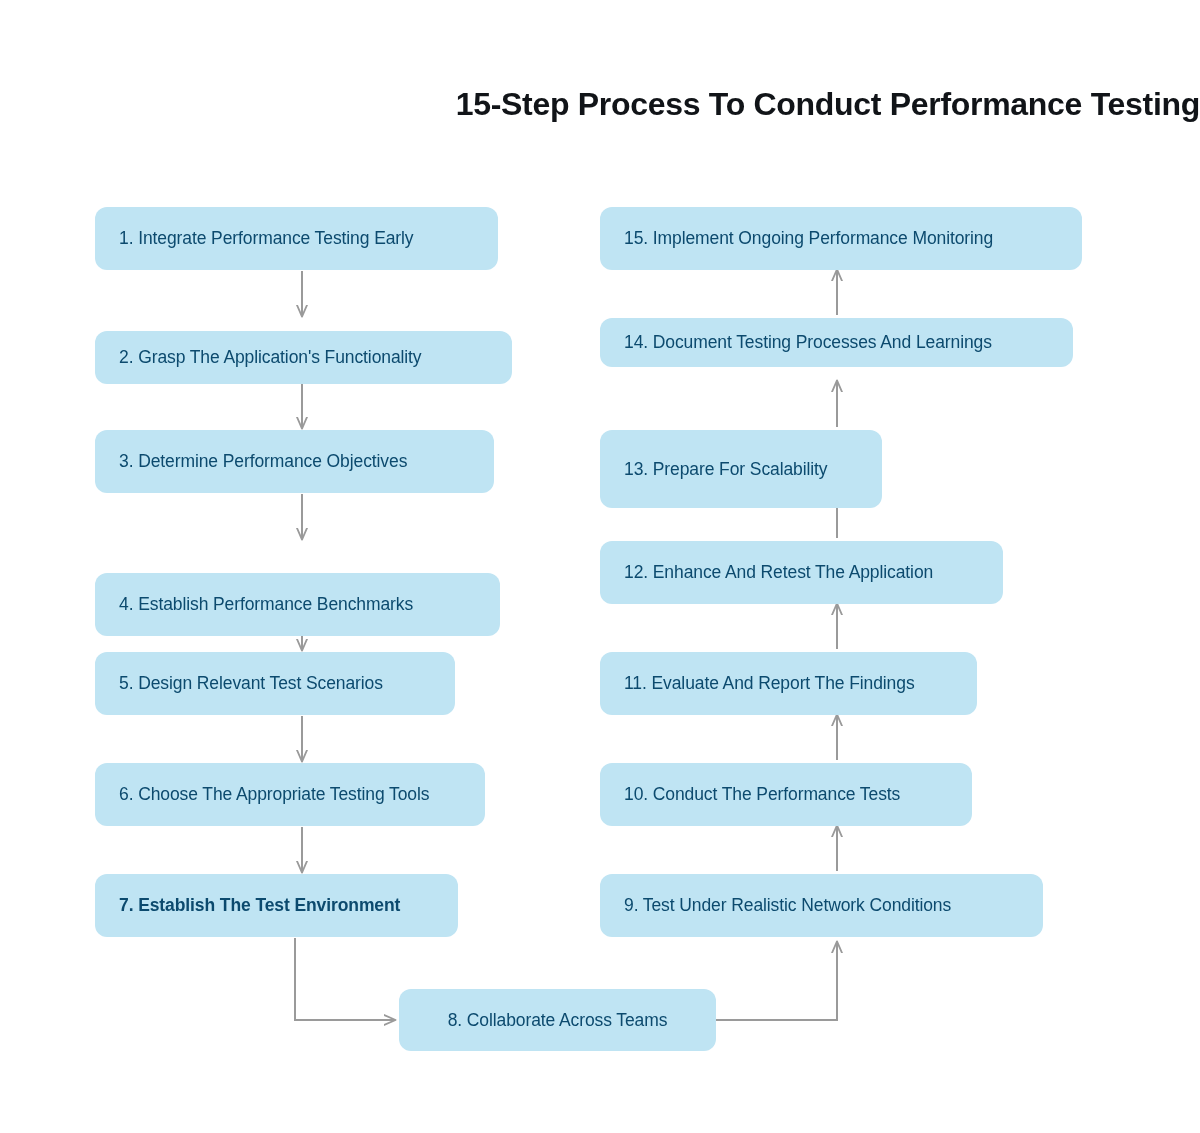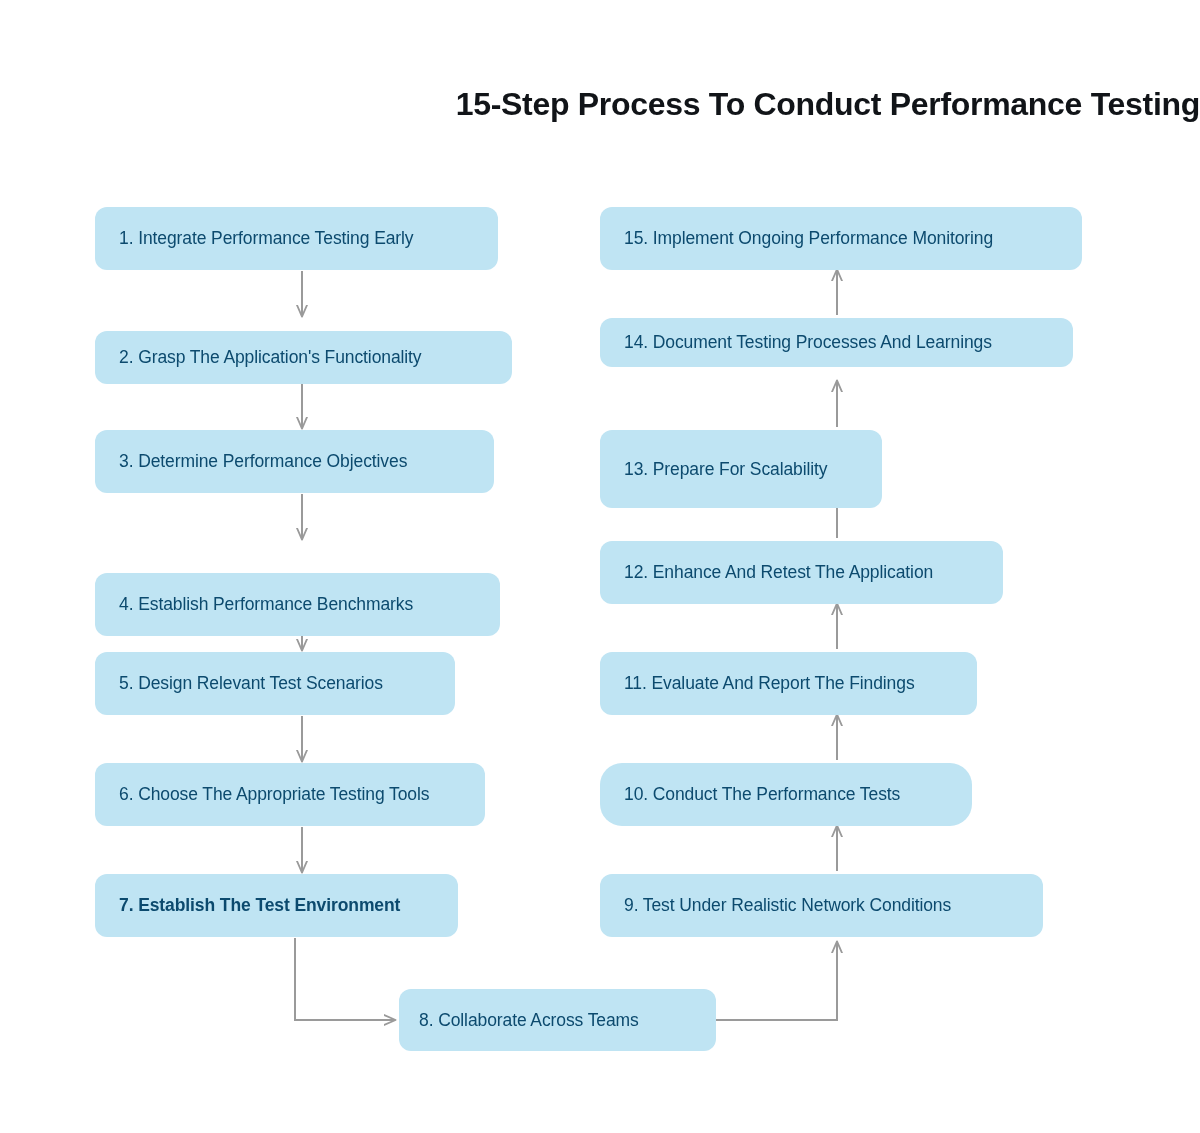--- a/index.html
+++ b/index.html
@@ -40,21 +40,21 @@
     color: #0c4a6e;
     font-size: 17.5px;
     font-weight: 500;
     letter-spacing: -0.1px;
     white-space: nowrap;
   }
   .node.lead {
     padding-left: 24px;
   }
   .node.center {
-    justify-content: flex-start;
+    justify-content: center;
     padding: 0 20px;
   }
   #arrows {
     position: absolute;
     left: 0;
     top: 0;
     width: 1200px;
     height: 1133px;
     pointer-events: none;
   }
@@ -144,21 +144,21 @@
   </div>
 
   <div class="node lead" style="left:600px; top:541px; width:403px; height:63px;">
     <span>12. Enhance And Retest The Application</span>
   </div>
 
   <div class="node lead" style="left:600px; top:652px; width:377px; height:63px;">
     <span>11. Evaluate And Report The Findings</span>
   </div>
 
-  <div class="node lead" style="left:600px; top:763px; width:372px; height:63px;border-radius:22px;">
+  <div class="node lead" style="left:600px; top:763px; width:372px; height:63px;">
     <span>10. Conduct The Performance Tests</span>
   </div>
 
   <div class="node lead" style="left:600px; top:874px; width:443px; height:63px;">
     <span>9. Test Under Realistic Network Conditions</span>
   </div>
 
 </div>
 
 </body></html>

